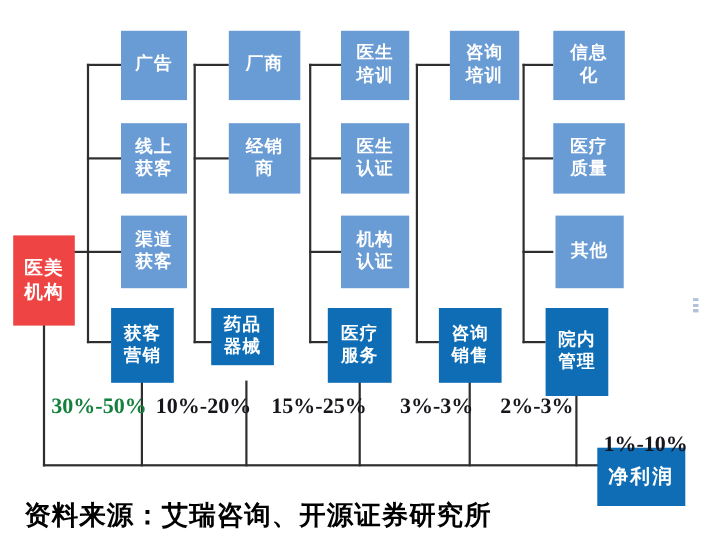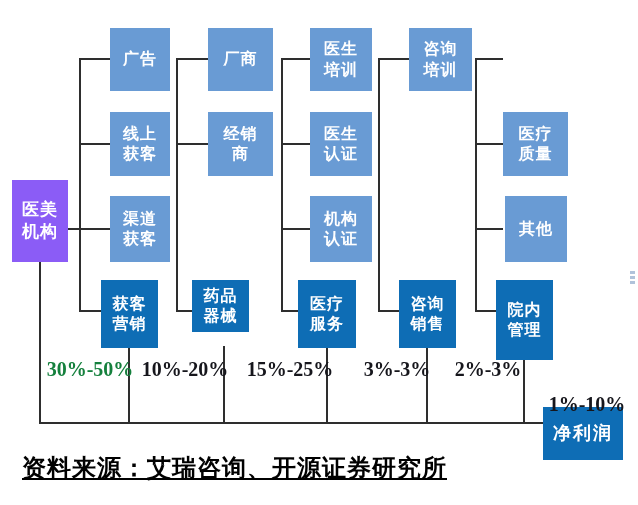--- a/index.html
+++ b/index.html
@@ -5,31 +5,31 @@
   html,body{margin:0;padding:0;background:#fff;}
   #canvas{position:relative;width:638px;height:505px;background:#ffffff;overflow:hidden;
           font-family:"Liberation Sans",sans-serif;}
   .hline,.vline{position:absolute;background:#2e2e2e;}
   .hline{height:2px;}
   .vline{width:2px;}
   .box{position:absolute;display:flex;align-items:center;justify-content:center;
        color:#ffffff;font-weight:bold;text-align:center;}
   .light{background:#699BD4;}
   .deep{background:#0E6DB5;}
-  .navy{background:#8b5cf6;}
+  .navy{background:#ef4444;margin-top:34px;}
   .lbl{white-space:pre-line;font-size:16px;line-height:1.28;letter-spacing:1px;}
   .root-lbl{font-size:17px;}
   .net-lbl{font-size:18px;letter-spacing:2px;}
   .pct{position:absolute;transform:translateX(-50%);white-space:nowrap;
        font-family:"Liberation Serif","DejaVu Serif",serif;font-weight:bold;
        font-size:20px;color:#16161c;}
   .pct-red{color:#15803d;}
   .source{position:absolute;left:22px;top:452px;color:#000;
           font-family:"Liberation Serif","DejaVu Serif",serif;
-          font-weight:bold;font-size:24px;letter-spacing:1px;text-decoration:underline;}
+          font-weight:bold;font-size:24px;letter-spacing:1px;}
   .frag{position:absolute;left:630px;top:271px;width:5px;height:13px;
         background:linear-gradient(#8FA9CB 0 3px,transparent 3px 5px,#8FA9CB 5px 8px,transparent 8px 10px,#8FA9CB 10px 13px);
         opacity:.7;}
 </style>
 </head>
 <body>
 
 <div id="canvas">
 
   <div class="vline" style="left:79px;top:58px;height:254px"></div>
@@ -119,20 +119,24 @@
 
   <div class="box light" style="left:409px;top:28px;width:63px;height:63px">
     <span class="lbl">咨询
 培训</span>
   </div>
   <div class="box deep" style="left:399px;top:280px;width:57px;height:68px">
     <span class="lbl">咨询
 销售</span>
   </div>
 
+  <div class="box light" style="left:503px;top:28px;width:65px;height:63px">
+    <span class="lbl">信息
+化</span>
+  </div>
   <div class="box light" style="left:503px;top:112px;width:65px;height:64px">
     <span class="lbl">医疗
 质量</span>
   </div>
   <div class="box light" style="left:505px;top:196px;width:62px;height:66px">
     <span class="lbl">其他</span>
   </div>
   <div class="box deep" style="left:496px;top:280px;width:57px;height:80px">
     <span class="lbl">院内
 管理</span>

